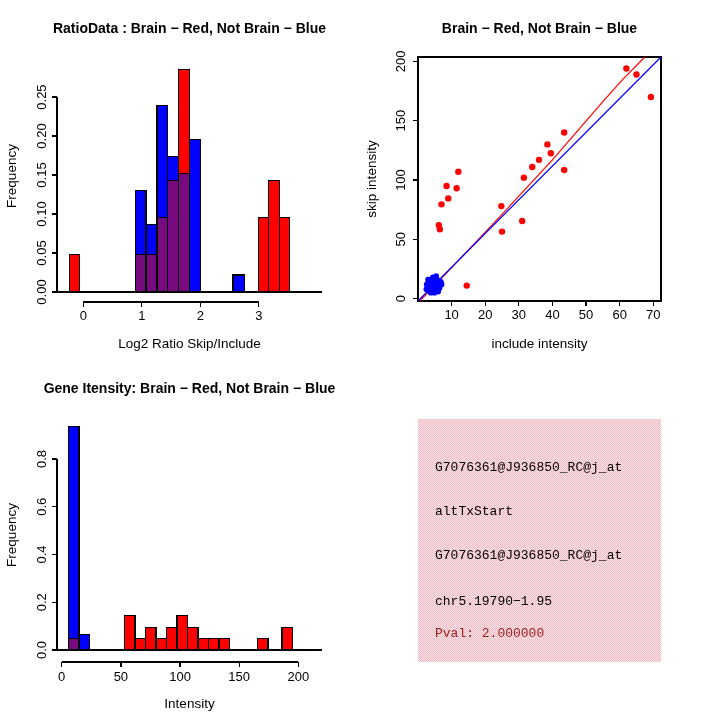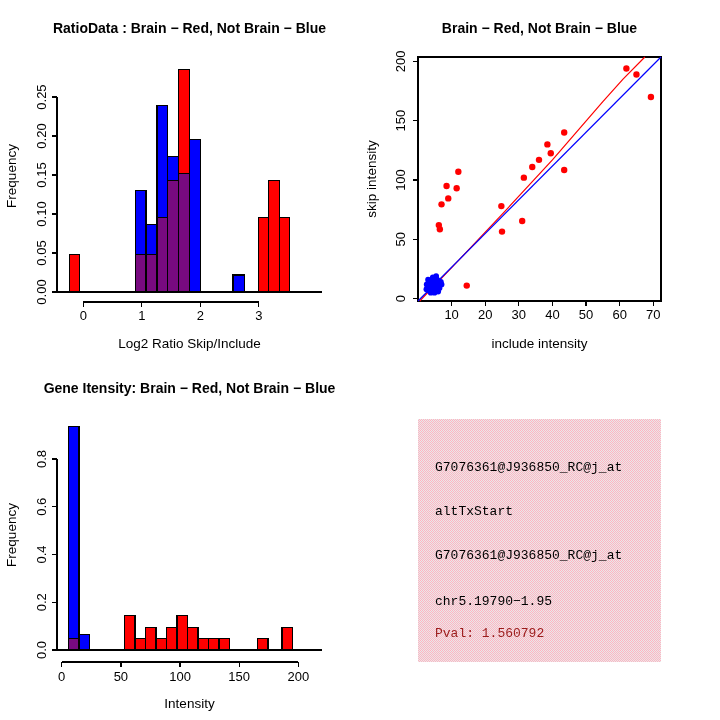--- a/index.html
+++ b/index.html
@@ -193,16 +193,16 @@
         <rect x="257.40625" y="278.6313603322949" width="10.647321428571445" height="11.36863966770511" fill="#ff0000" stroke="#000" stroke-width="1.2" shape-rendering="crispEdges"></rect>
         <rect x="282.0133928571429" y="267.26272066458984" width="10.765625" height="22.737279335410165" fill="#ff0000" stroke="#000" stroke-width="1.2" shape-rendering="crispEdges"></rect>
       </svg>
   </div>
   <div class="panel">
     <div class="infobox" id="infobox" style="background: conic-gradient(rgb(255, 180, 194) 25%, rgb(233, 233, 233) 0deg, rgb(233, 233, 233) 50%, rgb(255, 180, 194) 0deg, rgb(255, 180, 194) 75%, rgb(233, 233, 233) 0deg) 0px 0px / 2px 2px; font-family: Liberation Mono, monospace;">
       <div class="iline" style="top: 41px; color: rgb(0, 0, 0);">G7076361@J936850_RC@j_at</div>
       <div class="iline" style="top: 85px; color: rgb(0, 0, 0);">altTxStart</div>
       <div class="iline" style="top: 129px; color: rgb(0, 0, 0);">G7076361@J936850_RC@j_at</div>
       <div class="iline" style="top: 175px; color: rgb(0, 0, 0);">chr5.19790−1.95</div>
-      <div class="iline" style="top: 207px; color: rgb(155, 28, 28);">Pval: 1.560792</div>
+      <div class="iline" style="top: 207px; color: rgb(155, 28, 28);">Pval: 2.000000</div>
     </div>
   </div>
 </div>
 
 </body></html>

